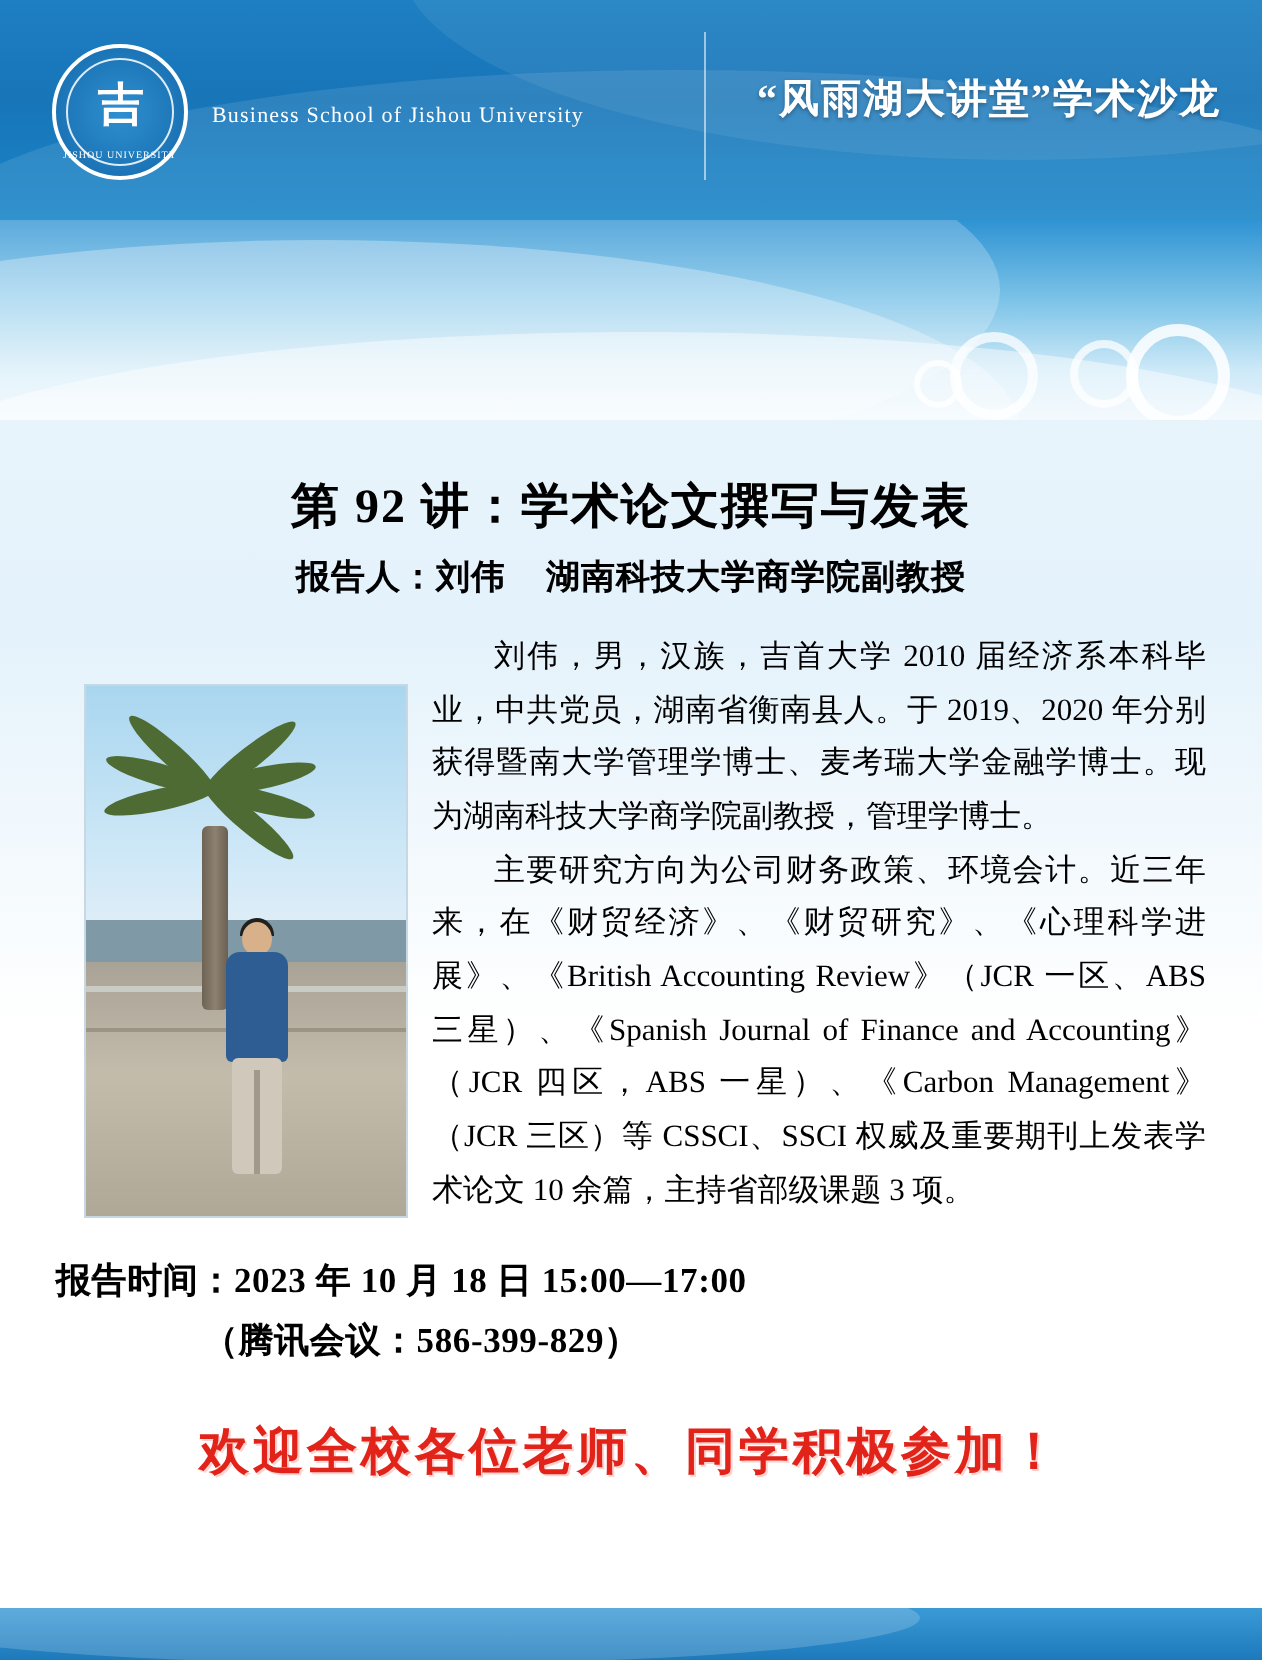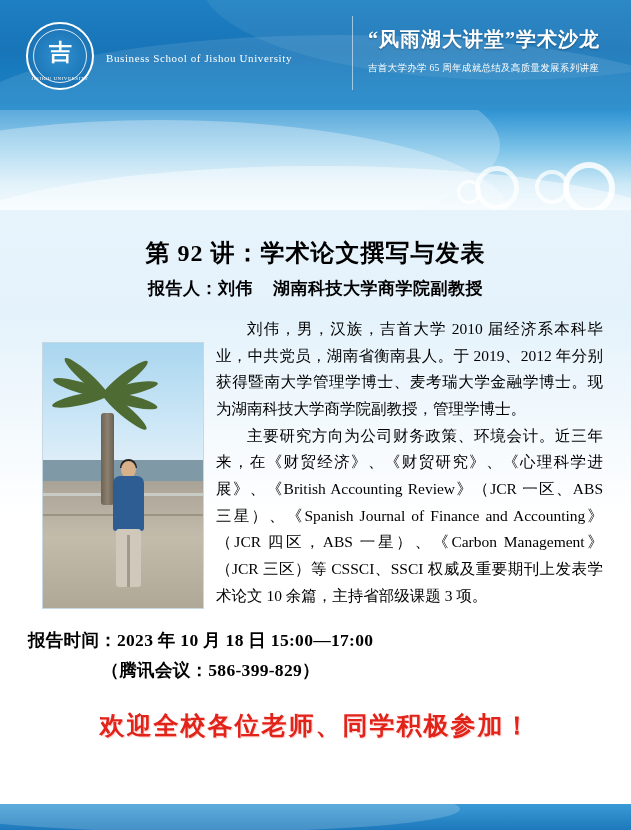--- a/index.html
+++ b/index.html
@@ -110,24 +110,24 @@
     position: absolute;
     left: 352px;
     top: 16px;
     width: 1px;
     height: 74px;
     background: rgba(255,255,255,0.55);
   }
   .header-right {
     position: absolute;
     left: 368px;
-    top: 26px;
+    top: 36px;
     right: 10px;
     color: #ffffff;
-    text-align: left;
+    text-align: center;
   }
   .lecture-title {
     font-size: 20px;
     font-weight: bold;
     letter-spacing: 1px;
     text-shadow: 0 1px 2px rgba(0,0,0,0.3);
   }
   .lecture-sub {
     margin-top: 9px;
     font-size: 9.5px;
@@ -351,21 +351,20 @@
       </div>
       <div class="school-names">
         <div class="school-en">Business School of Jishou University</div>
       </div>
     </div>
 
     <div class="header-divider"></div>
 
     <div class="header-right">
       <div class="lecture-title">“风雨湖大讲堂”学术沙龙</div>
-      <div class="lecture-sub">吉首大学办学 65 周年成就总结及高质量发展系列讲座</div>
     </div>
   </div>
 
   <div class="band">
     <div class="wave w1"></div>
     <div class="wave w2"></div>
     <div class="wave w3"></div>
     <div class="ring r4"></div>
     <div class="ring r1"></div>
     <div class="ring r2"></div>
@@ -396,21 +395,21 @@
           <div class="frond f6"></div>
           <div class="frond f7"></div>
         </div>
         <div class="person-hair"></div>
         <div class="person-head"></div>
         <div class="person-body"></div>
         <div class="person-legs"></div>
       </div>
 
       <div class="bio-text">
-        <p>刘伟，男，汉族，吉首大学 2010 届经济系本科毕业，中共党员，湖南省衡南县人。于 2019、2012 年分别获得暨南大学管理学博士、麦考瑞大学金融学博士。现为湖南科技大学商学院副教授，管理学博士。</p>
+        <p>刘伟，男，汉族，吉首大学 2010 届经济系本科毕业，中共党员，湖南省衡南县人。于 2019、2020 年分别获得暨南大学管理学博士、麦考瑞大学金融学博士。现为湖南科技大学商学院副教授，管理学博士。</p>
         <p>主要研究方向为公司财务政策、环境会计。近三年来，在《财贸经济》、《财贸研究》、《心理科学进展》、《British Accounting Review》（JCR 一区、ABS 三星）、《Spanish Journal of Finance and Accounting》（JCR 四区，ABS 一星）、《Carbon Management》（JCR 三区）等 CSSCI、SSCI 权威及重要期刊上发表学术论文 10 余篇，主持省部级课题 3 项。</p>
       </div>
     </div>
 
     <div class="info-block">
       <div>报告时间：2023 年 10 月 18 日 15:00—17:00</div>
       <div class="indent">（腾讯会议：586-399-829）</div>
     </div>
 
     <div class="footer-slogan">欢迎全校各位老师、同学积极参加！</div>

